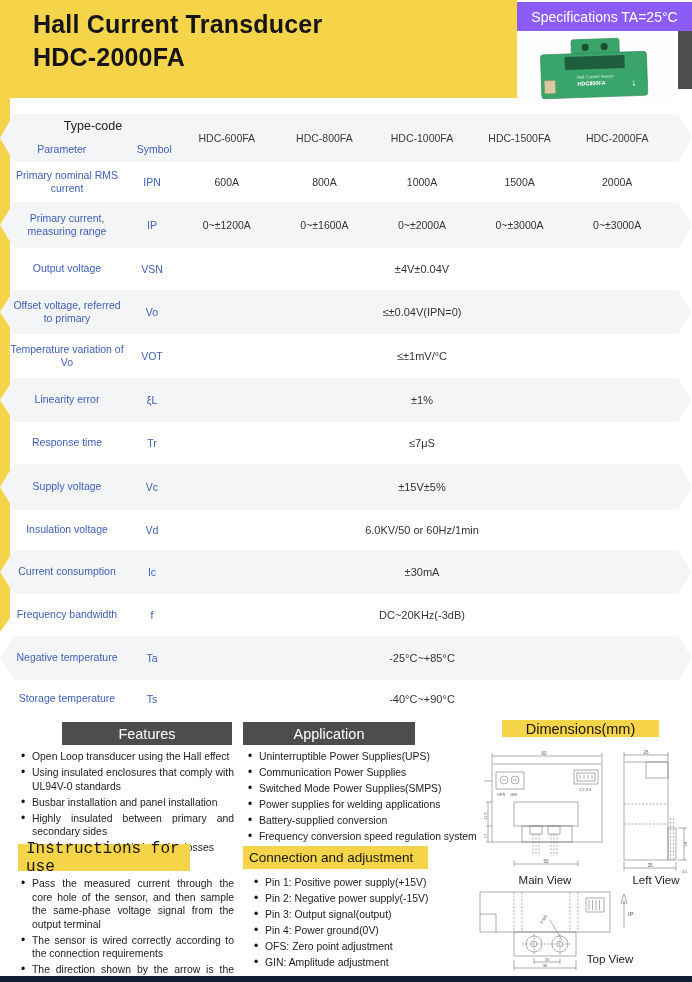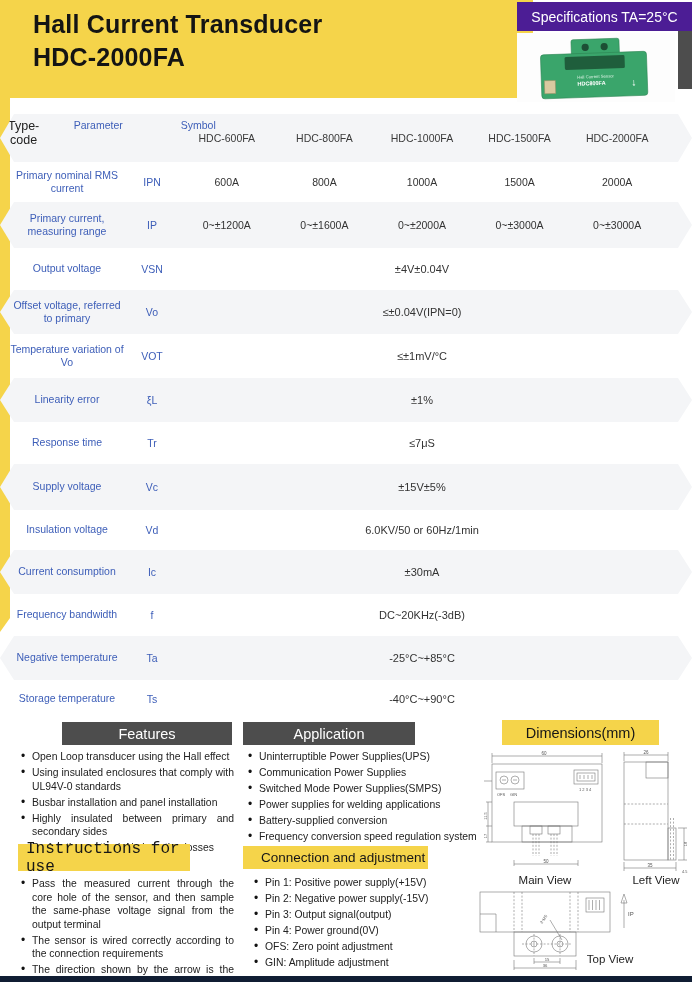--- a/index.html
+++ b/index.html
@@ -1,32 +1,32 @@
 <!DOCTYPE html>
 <html><head>
 <meta charset="utf-8">
 <style>
   html,body{margin:0;padding:0;background:#e8e8e8;}
   .page{position:relative;width:692px;height:982px;background:#ffffff;overflow:hidden;
         font-family:"Liberation Sans", sans-serif;color:#333;}
   
-  .banner{position:absolute;left:0;top:0;width:517px;height:98px;background:#F5D44A;padding-left:16px;}
+  .banner{position:absolute;left:0;top:0;width:517px;height:98px;background:#F5D44A;}
   .title{position:absolute;left:33px;top:8px;font-size:25px;font-weight:bold;color:#141414;line-height:1.32;letter-spacing:.2px;}
   .left-strip{position:absolute;left:0;top:98px;width:10px;height:534px;background:#F5D44A;
         clip-path:polygon(0 0,100% 0,100% calc(100% - 14px),0 100%);}
-  .spec-badge{position:absolute;left:517px;top:2px;width:175px;height:29px;background:#4c1d95;
+  .spec-badge{position:absolute;left:517px;top:2px;width:175px;height:29px;background:#8b5cf6;
         color:#fff;font-size:14px;display:flex;align-items:center;justify-content:center;}
   .right-strip{position:absolute;left:678px;top:31px;width:14px;height:58px;background:#4D4D4D;}
   .photo{position:absolute;left:517px;top:33px;width:158px;height:69px;background:#fdfdfd;}
   
   .spec-table{position:absolute;left:0;top:114px;width:692px;}
   .trow{display:flex;align-items:center;padding-left:8px;padding-right:26px;box-sizing:border-box;}
   .band{background:#F4F5F7;clip-path:polygon(14px 0,calc(100% - 14px) 0,100% 50%,calc(100% - 14px) 100%,14px 100%,0 50%);}
   .h48{height:48px}.h46{height:46px}.h44{height:44px}.h42{height:42px}.h40{height:40px}.h38{height:38px}
-  .corner{width:170px;align-self:stretch;display:flex;justify-content:space-between;padding:5px 0 7px 0;box-sizing:border-box;}
+  .corner{width:170px;align-self:stretch;display:flex;flex-direction:column;justify-content:space-between;padding:5px 0 7px 0;box-sizing:border-box;}
   .typecode{font-size:12.5px;color:#222;text-align:center;}
   .corner-sub{display:flex;gap:15px;}
   .param-h{width:118px;text-align:center;font-size:10.5px;color:#3D5EB8;}
   .sym-h{width:52px;text-align:center;font-size:10.5px;color:#3D5EB8;}
   .c-param{width:118px;text-align:center;font-size:10.5px;color:#3D5EB8;line-height:1.28;}
   .c-sym{width:52px;text-align:center;font-size:10.5px;color:#3D5EB8;}
   .c-val{flex:1;text-align:center;font-size:10.5px;color:#333;}
   .model{font-size:10.5px;color:#3a3a3a;}
   .c-merged{flex:5;text-align:center;font-size:11px;color:#333;}
   
@@ -191,30 +191,30 @@
   <div class="sec-dark" style="left:243px;top:722px;width:172px;justify-content:center;">Application</div>
   <ul class="blist" style="left:247px;top:750px;width:230px;">
     <li>Uninterruptible Power Supplies(UPS)</li>
     <li>Communication Power Supplies</li>
     <li>Switched Mode Power Supplies(SMPS)</li>
     <li>Power supplies for welding applications</li>
     <li>Battery-supplied conversion</li>
     <li>Frequency conversion speed regulation system</li>
   </ul>
 
-  <div class="sec-yellow" style="left:502px;top:720px;width:157px;height:25px;justify-content:center;font-size:14.5px;">Dimensions(mm)</div>
+  <div class="sec-yellow" style="left:502px;top:720px;width:157px;height:17px;justify-content:center;font-size:14.5px;">Dimensions(mm)</div>
 
   <div class="sec-yellow" style="left:18px;top:844px;width:172px;height:27px;padding-left:8px;font-size:16px;box-sizing:border-box;font-family:Liberation Mono, monospace;">Instructions for use</div>
   <ul class="blist justify" style="left:20px;top:877px;width:214px;">
     <li>Pass the measured current through the core hole of the sensor, and then sample the same-phase voltage signal from the output terminal</li>
     <li>The sensor is wired correctly according to the connection requirements</li>
     <li>The direction shown by the arrow is the direction of the positive current</li>
   </ul>
 
-  <div class="sec-yellow" style="left:243px;top:846px;width:185px;height:23px;padding-left:18px;font-size:13.5px;box-sizing:border-box;">Connection and adjustment</div>
+  <div class="sec-yellow" style="left:243px;top:846px;width:185px;height:23px;padding-left:6px;font-size:13.5px;box-sizing:border-box;">Connection and adjustment</div>
   <ul class="blist" style="left:253px;top:876px;width:222px;">
     <li>Pin 1: Positive power supply(+15V)</li>
     <li>Pin 2: Negative power supply(-15V)</li>
     <li>Pin 3: Output signal(output)</li>
     <li>Pin 4: Power ground(0V)</li>
     <li>OFS: Zero point adjustment</li>
     <li>GIN: Amplitude adjustment</li>
   </ul>
 
   <svg class="drawing" style="left:484px;top:750px;" width="122" height="126" viewBox="0 0 122 126">

